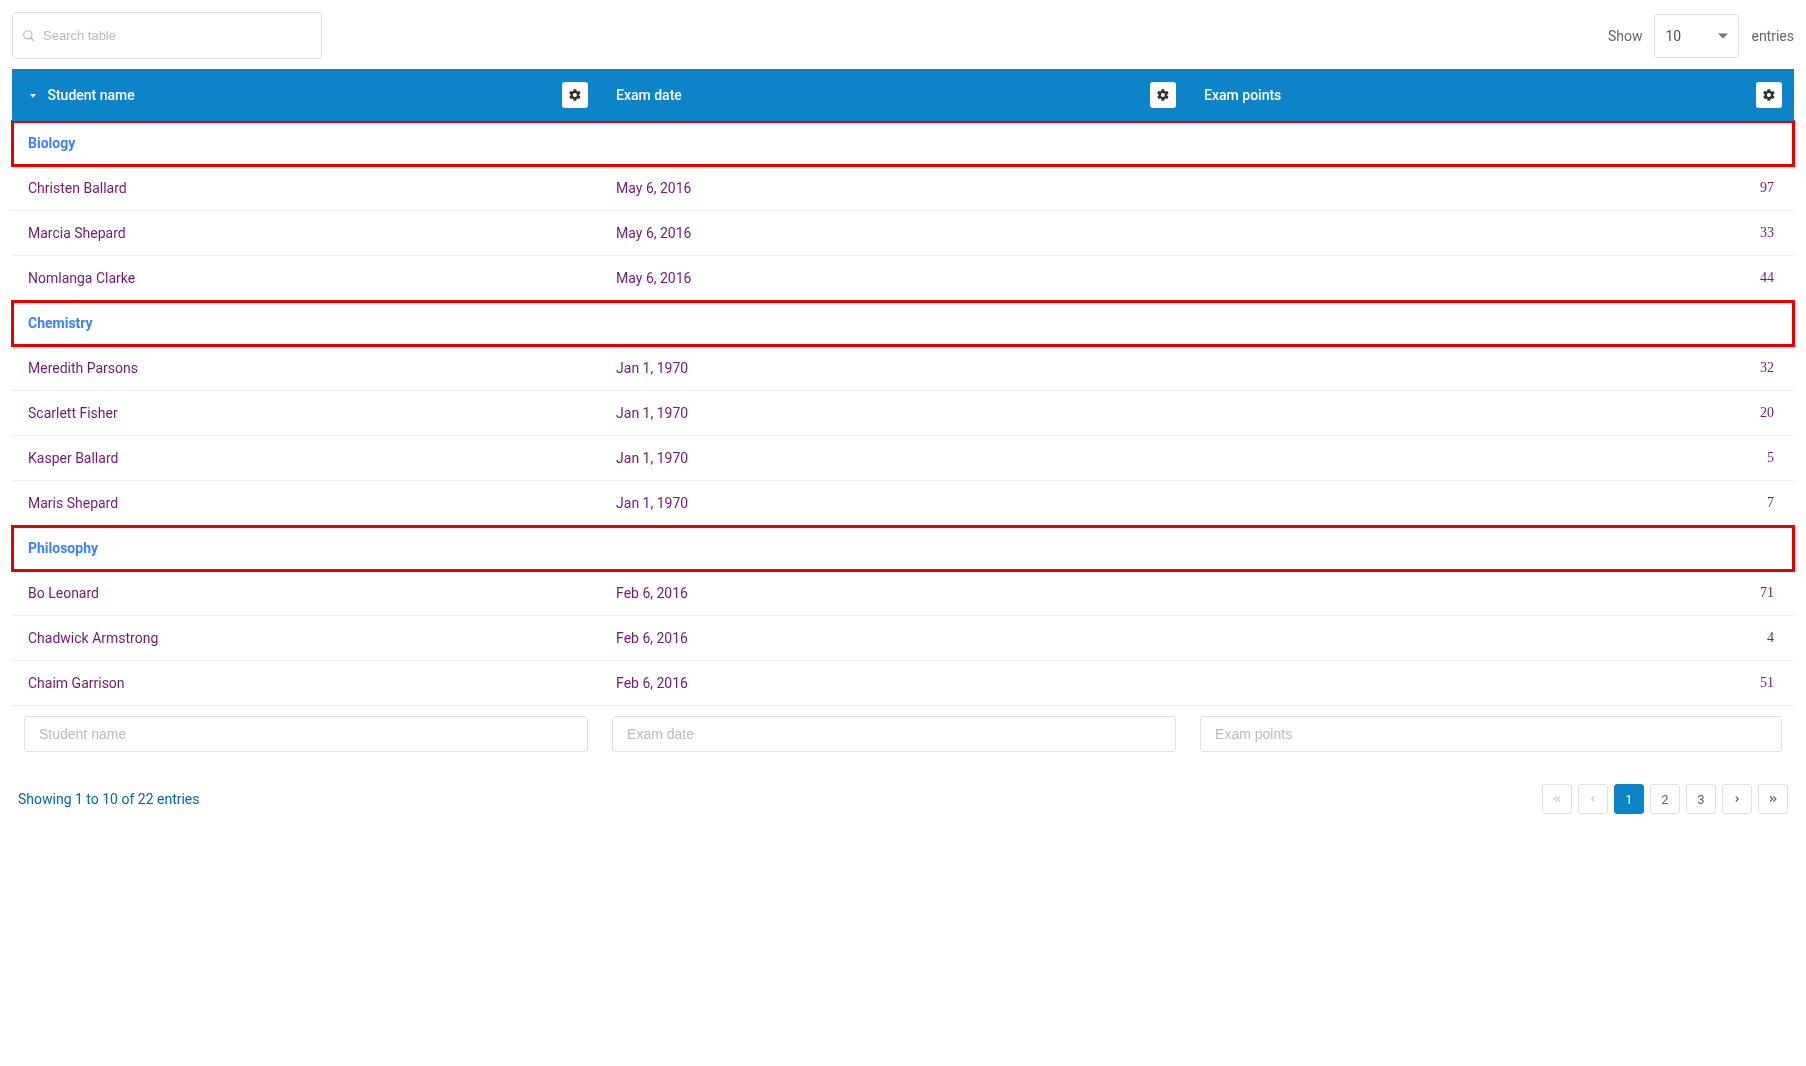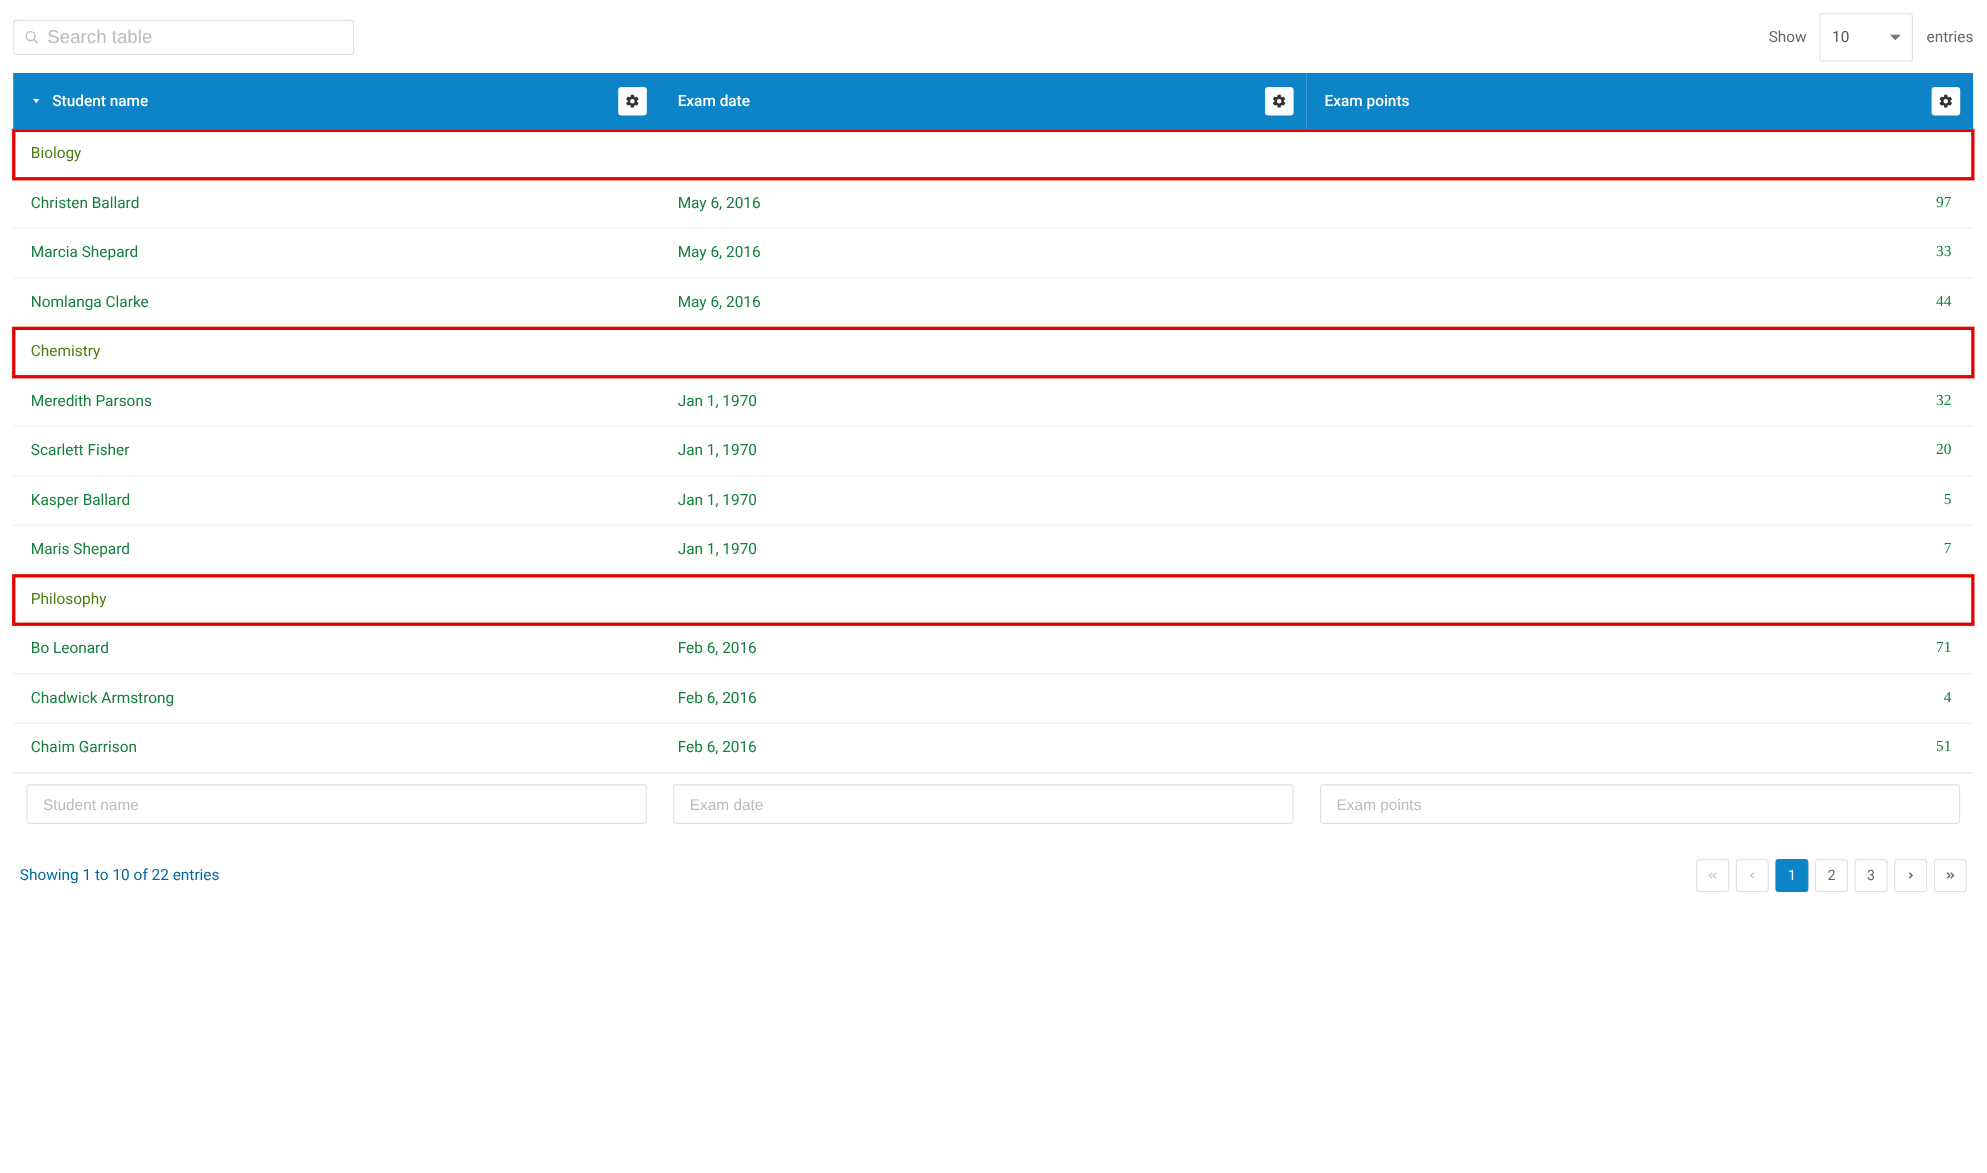--- a/index.html
+++ b/index.html
@@ -22,25 +22,25 @@
   }
   .search-wrap .search-icon {
     position: absolute;
     left: 10px; top: 50%;
     transform: translateY(-50%);
     color: #bbb;
     pointer-events: none;
   }
   .search-input {
     width: 100%;
-    height: 32px;
+    height: 47px;
     border: 1px solid #e0e0e0;
     border-radius: 3px;
     padding: 0 10px 0 30px;
-    font-size: 17px;
+    font-size: 13px;
     color: #555;
   }
   .search-input::placeholder { color: #bbb; }
   .entries-ctl {
     display: flex;
     align-items: center;
     gap: 12px;
     color: #666;
     font-size: 14px;
   }
@@ -99,25 +99,25 @@
     justify-content: center;
     cursor: pointer;
     color: #333;
   }
   tbody tr {
     border-bottom: 1px solid #eee;
   }
   tbody td {
     padding: 14px 16px;
     font-size: 14px;
-    color: #15803d;
+    color: #701a75;
   }
   tbody tr.group-row td {
-    font-weight: 400;
-    color: #4d7c0f;
+    font-weight: 700;
+    color: #3b82f6;
   }
   tbody tr.highlighted td {
     position: relative;
   }
   tbody tr.highlighted {
     outline: 3px solid #e60000;
     outline-offset: -2px;
   }
   .col-name   { width: 33%; }
   .col-date   { width: 33%; }

